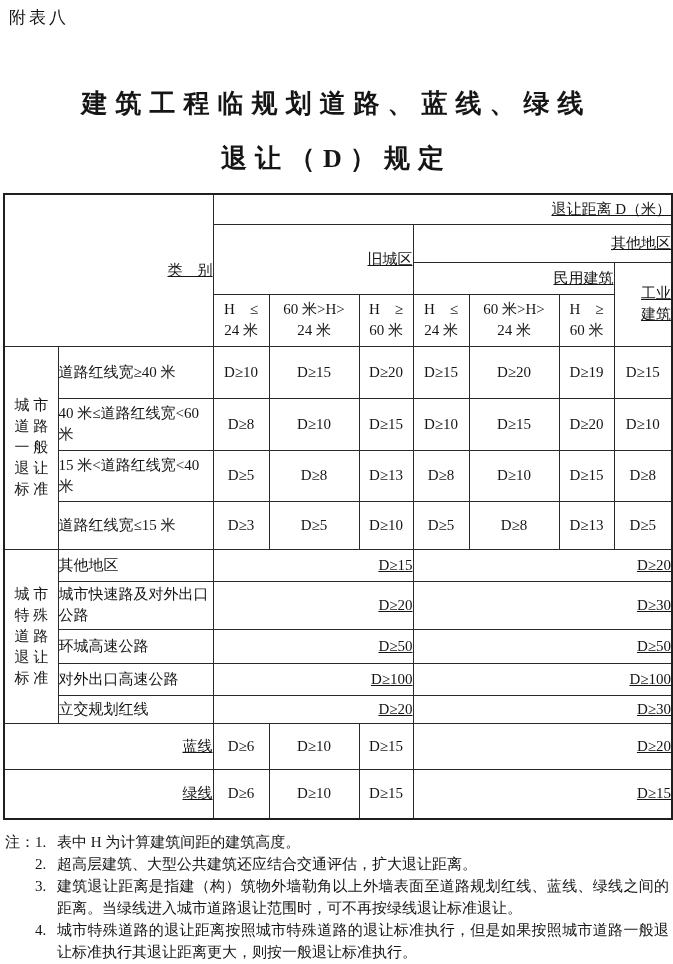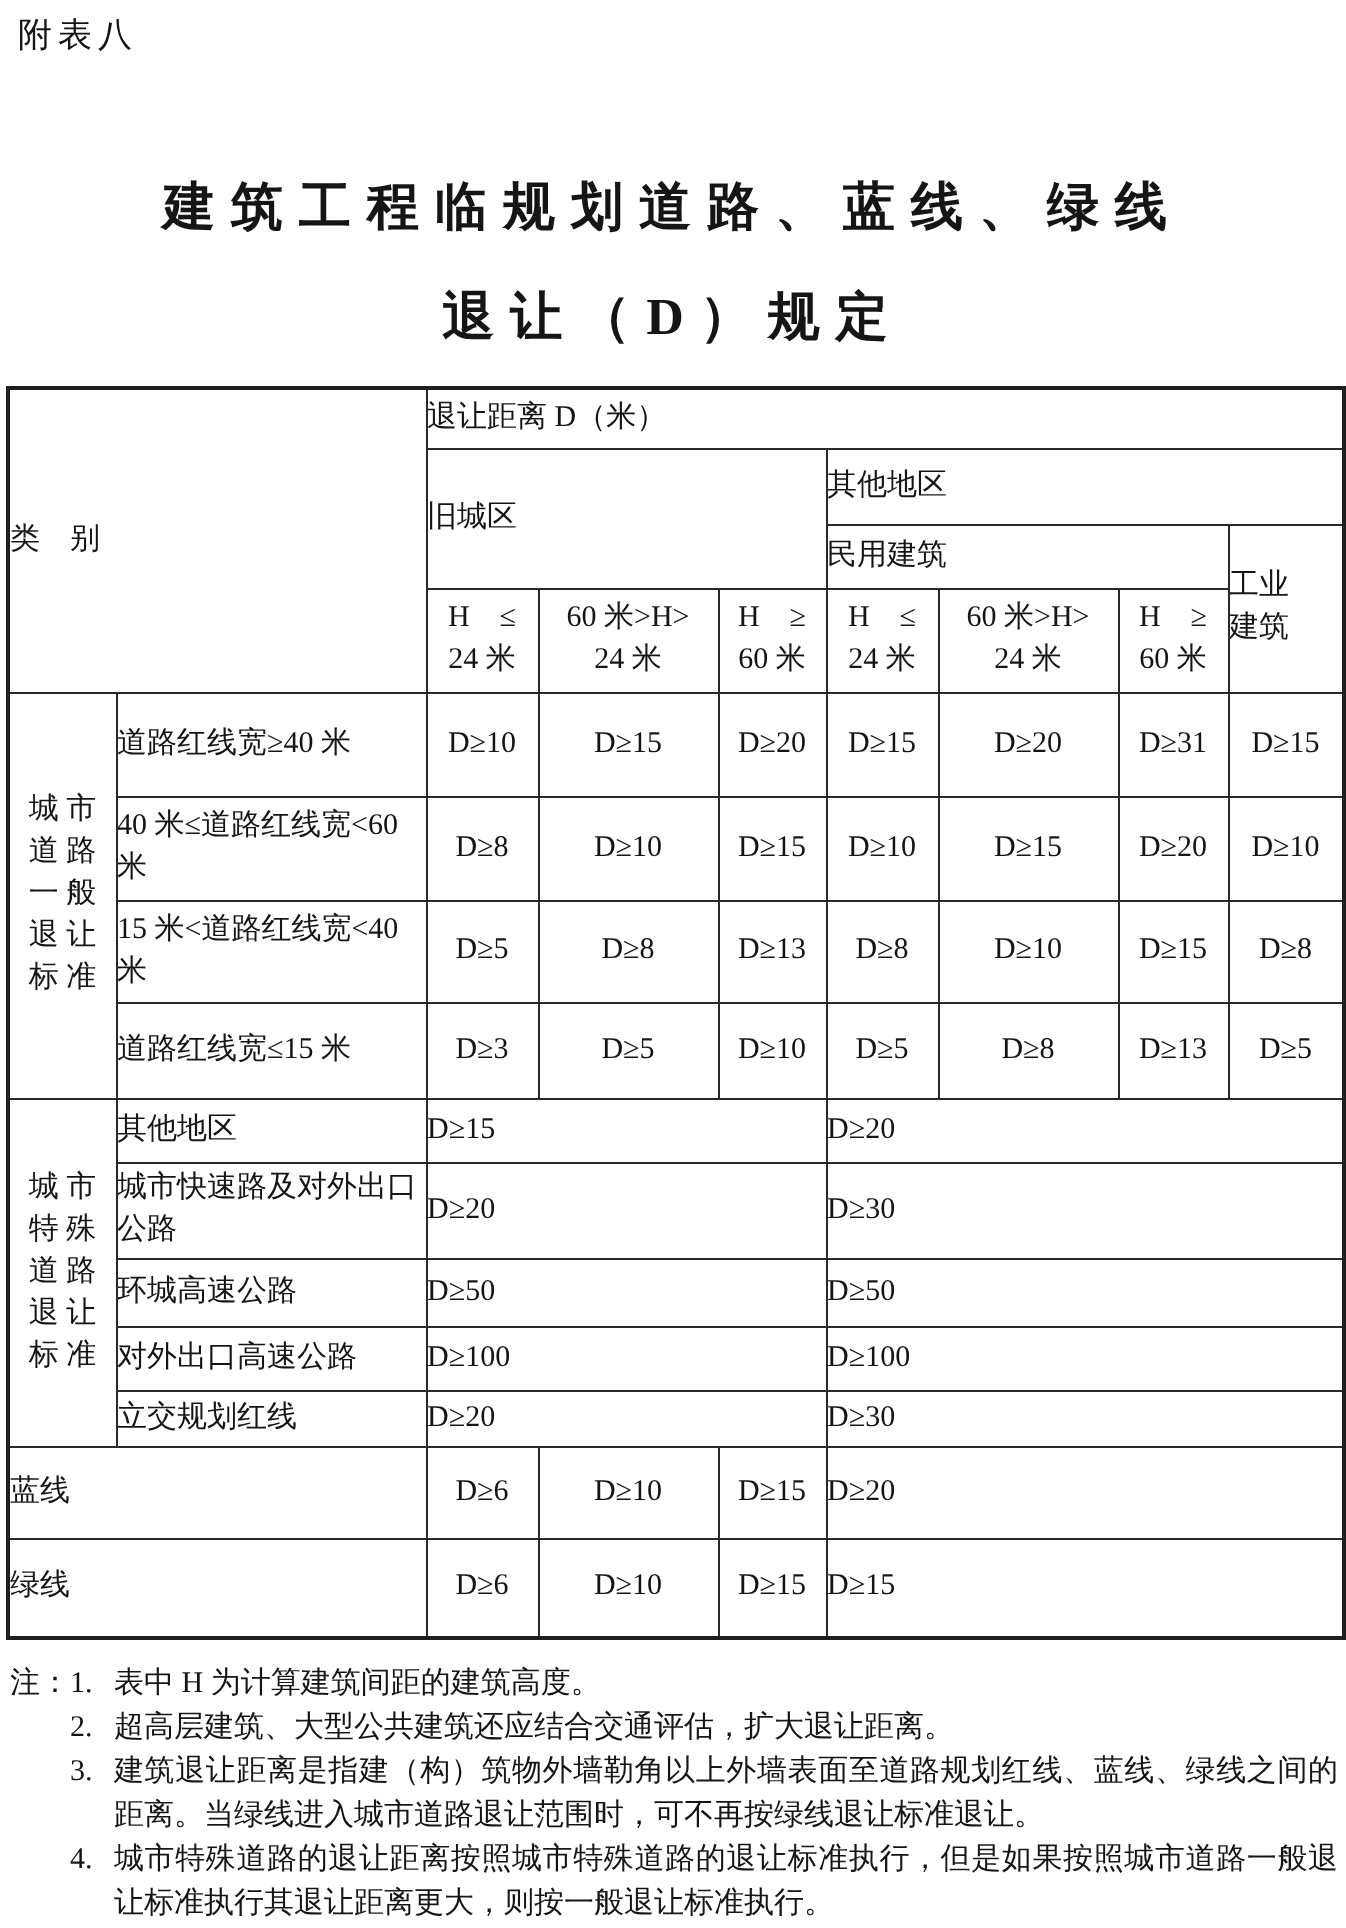--- a/index.html
+++ b/index.html
@@ -18,21 +18,21 @@
     position:absolute;left:3px;top:193px;width:668px;
     border-collapse:collapse;table-layout:fixed;
     border:2px solid #1f1f1f;
   }
   table.setback th, table.setback td{
     border:1px solid #2a2a2a;
     font-size:15px;font-weight:normal;
     vertical-align:middle;line-height:21px;
     padding:0;overflow:hidden;
   }
-  .cen{text-align:left;}
+  .cen{text-align:right;text-decoration:underline;}
   .val{text-align:center;padding-left:7px;}
   .lbl{text-align:left;padding-left:11px;padding-right:4px;}
   .pre{white-space:pre-line;}
   .grp{text-align:center;line-height:23px;white-space:pre-line;padding:0 2px;}
   .hcol{white-space:pre-line;padding-left:7px;line-height:23px;}
   .bR2{border-right:2px solid #1f1f1f;}
   .bB2{border-bottom:2px solid #1f1f1f;}
 
   .notes{position:absolute;left:5px;top:831px;width:664px;font-size:15px;line-height:22px;}
   .note-row{display:flex;}
@@ -99,21 +99,21 @@
 道 路
 一 般
 退 让
 标 准</td>
     <td class="lbl bR2">道路红线宽≥40 米</td>
     <td class="val">D≥10</td>
     <td class="val">D≥15</td>
     <td class="val bR2">D≥20</td>
     <td class="val">D≥15</td>
     <td class="val">D≥20</td>
-    <td class="val">D≥31</td>
+    <td class="val">D≥19</td>
     <td class="val">D≥15</td>
   </tr>
   <tr style="height:52px">
     <td class="lbl bR2">40 米≤道路红线宽&lt;60 米</td>
     <td class="val">D≥8</td>
     <td class="val">D≥10</td>
     <td class="val bR2">D≥15</td>
     <td class="val">D≥10</td>
     <td class="val">D≥15</td>
     <td class="val">D≥20</td>

